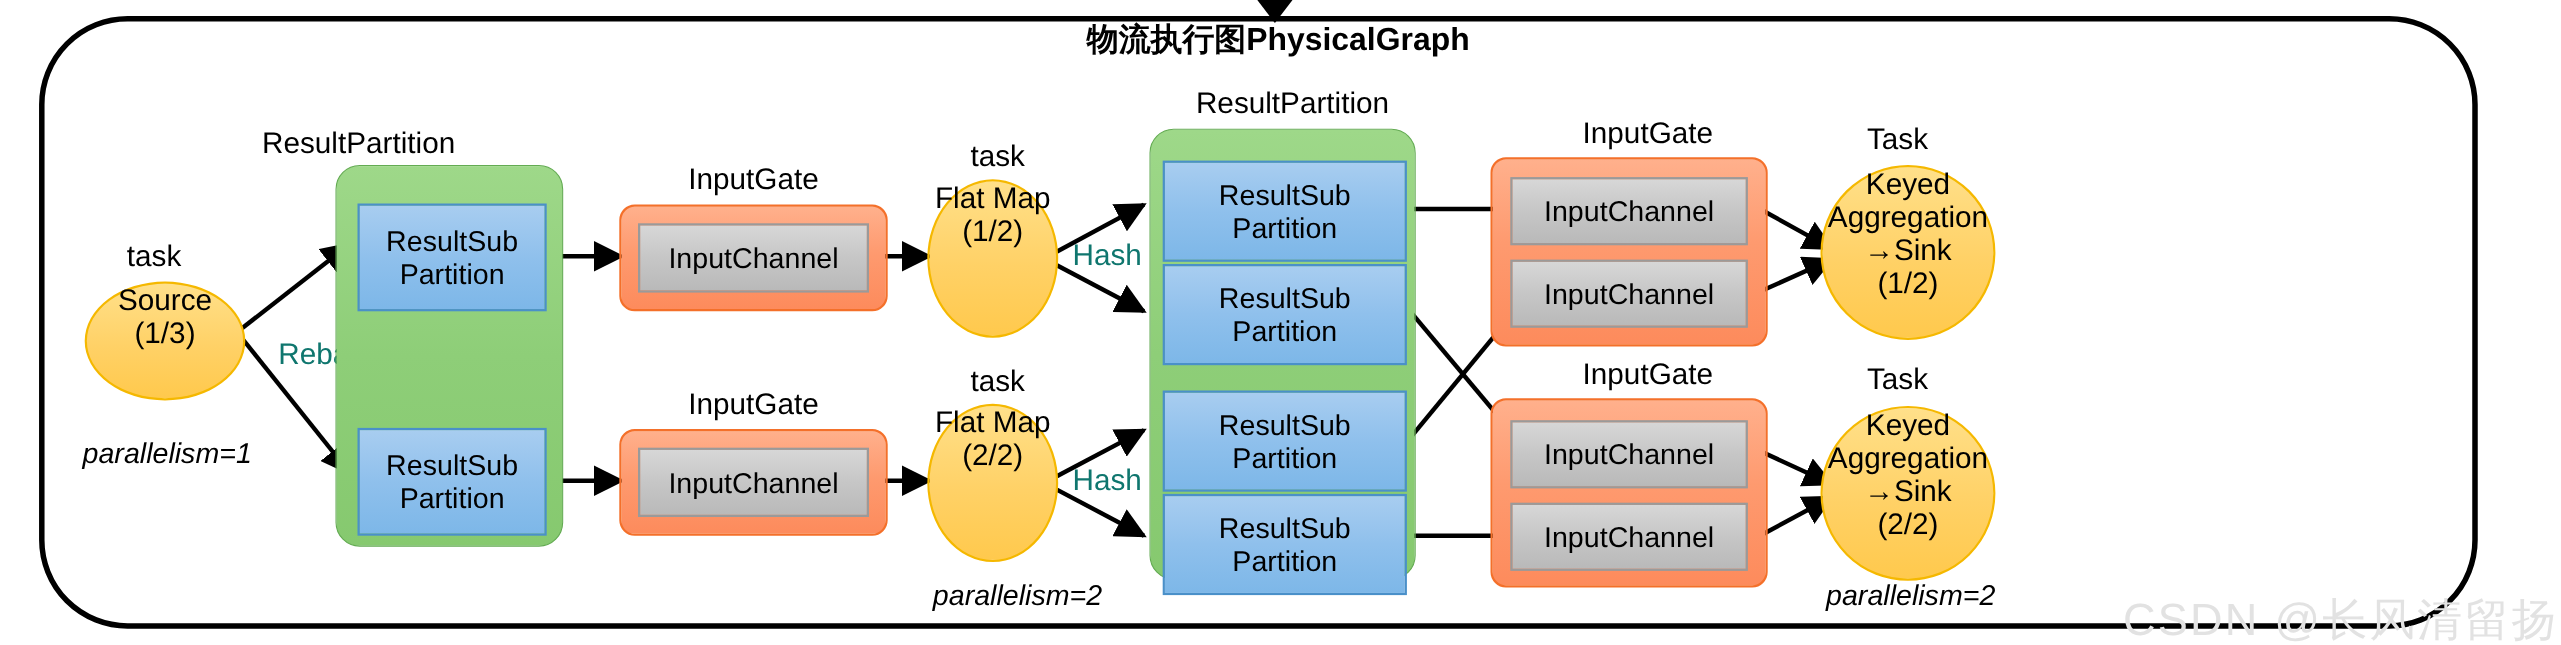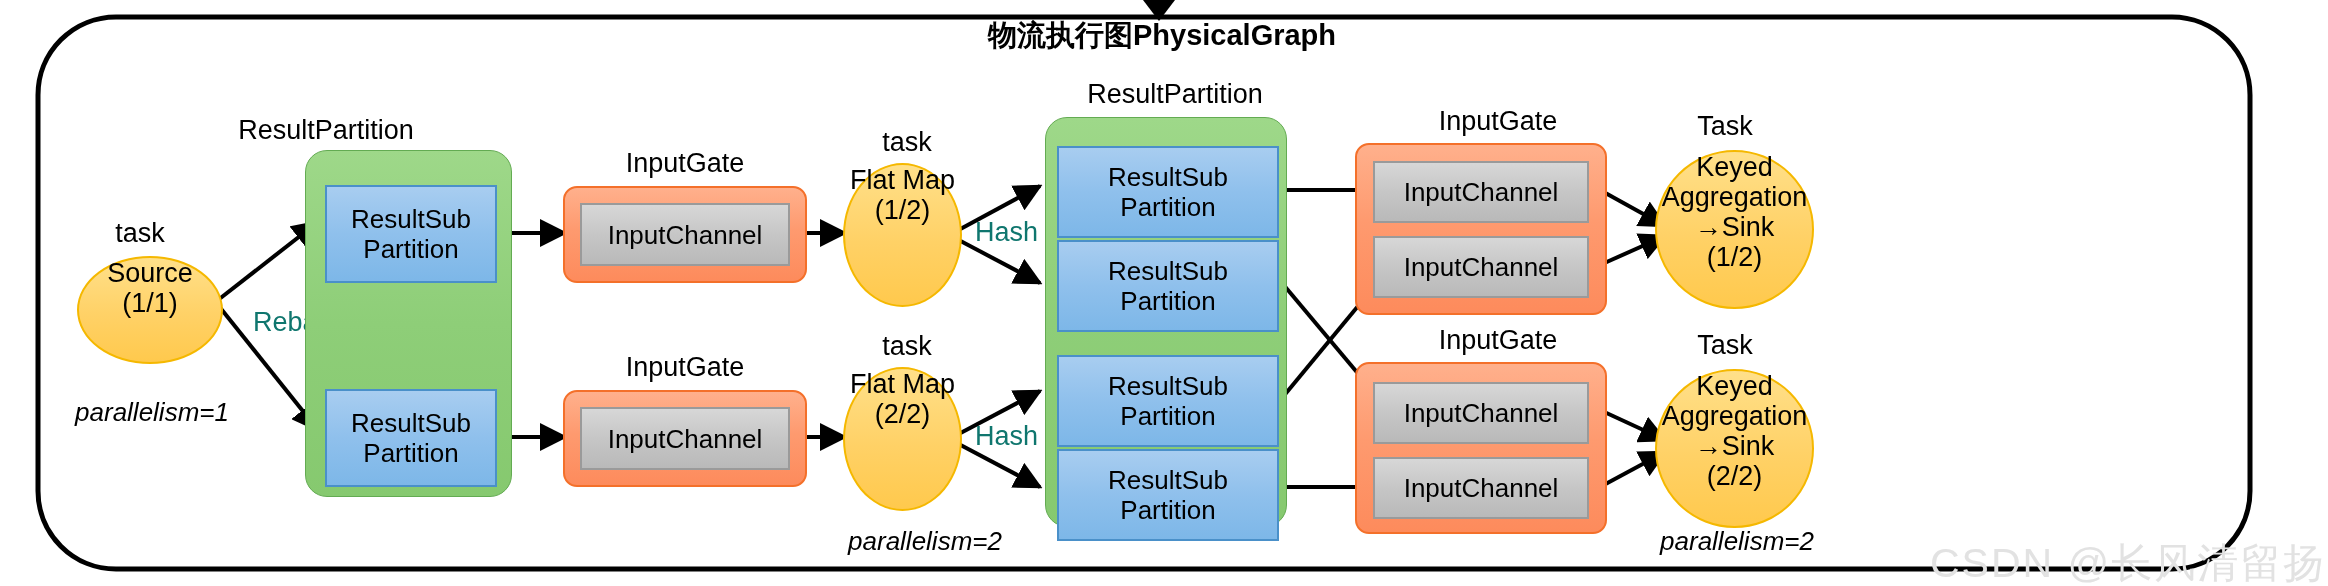--- a/index.html
+++ b/index.html
@@ -120,21 +120,21 @@
     <line x1="1600" y1="410" x2="1665" y2="440" stroke="#000" stroke-width="4" marker-end="url(#ah)"></line>
     <line x1="1600" y1="487" x2="1665" y2="452" stroke="#000" stroke-width="4" marker-end="url(#ah)"></line>
   </svg>
 
   <div id="title" style="left:832px;top:16px;width:660px;">物流执行图PhysicalGraph</div>
 
   <div class="caption" style="left:80px;top:218px;width:120px;">task</div>
   <div class="task-ellipse" style="left:77px;top:256px;width:142px;height:104px;">
     <div>
       <span>Source</span>
-      <span>(1/1)</span>
+      <span>(1/3)</span>
     </div>
   </div>
   <div class="plabel" style="left:62px;top:398px;width:180px;">parallelism=1</div>
 
   <div class="edgelabel" style="left:253px;top:308px;">Rebalance</div>
 
   <div class="caption" style="left:216px;top:115px;width:220px;">ResultPartition</div>
   <div class="rp-box" style="left:305px;top:150px;width:205px;height:345px;"></div>
   <div class="rsp-box" style="left:325px;top:185px;width:168px;height:94px;">
     <div>

